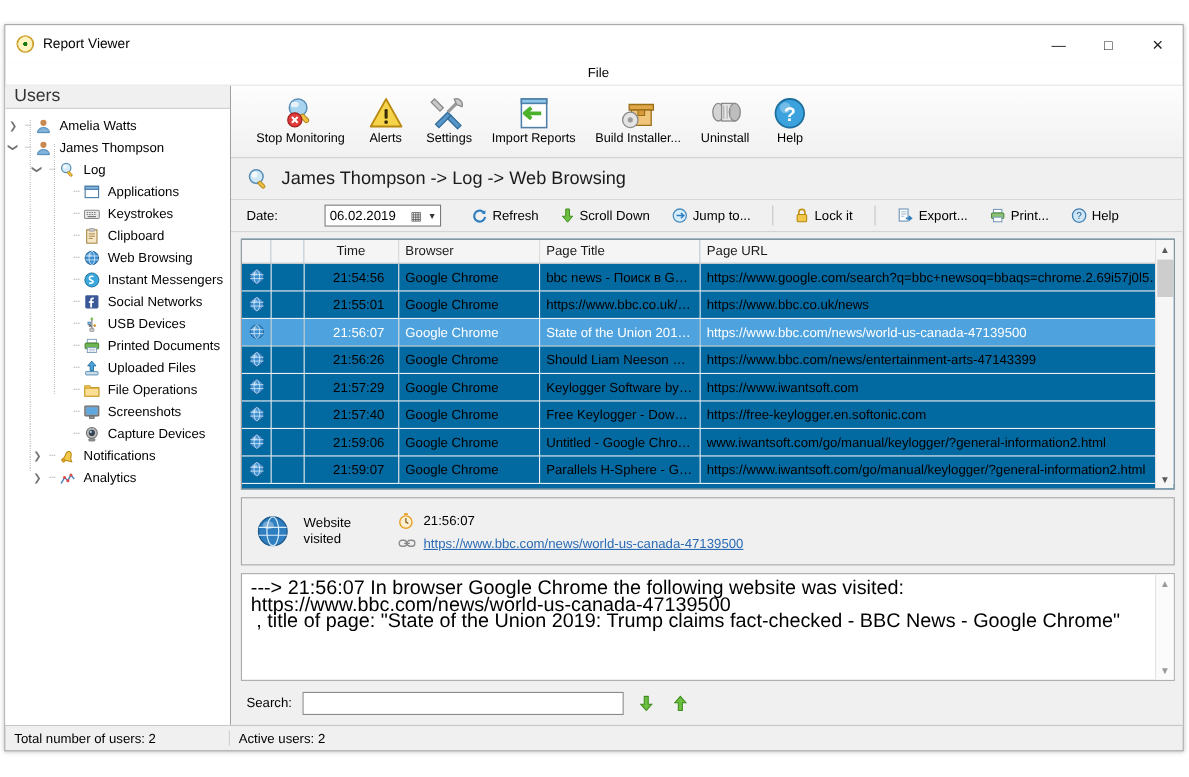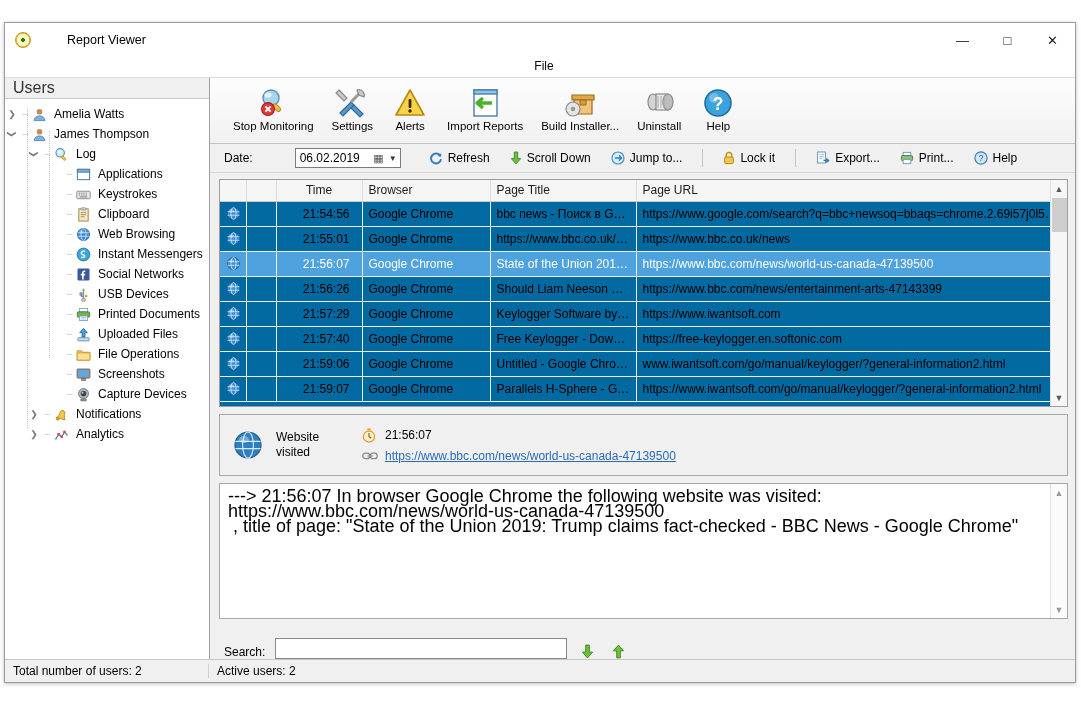--- a/index.html
+++ b/index.html
@@ -20,21 +20,20 @@
     border: 1px solid #9a9a9a;
     box-shadow: 0 1px 4px rgba(0,0,0,0.25);
     display: flex; flex-direction: column;
   }
   
   .titlebar {
     height: 34px; min-height: 34px;
     background: #ffffff;
     display: flex; align-items: center;
     position: relative;
-    gap: 28px;
   }
   .titlebar .app-icon {
     width: 16px; height: 16px; margin-left: 10px; margin-right: 8px;
     border-radius: 50%;
     background: radial-gradient(circle at 50% 50%, #1a7a1a 0 18%, #fdf4c0 22% 62%, #e0b84a 66% 100%);
     border: 1px solid #c89a22;
   }
   .titlebar .title { font-size: 12.5px; color: #000; }
   .wincontrols { position: absolute; right: 0; top: 0; height: 34px; display: flex; }
   .wincontrols div {
@@ -173,21 +172,21 @@
     flex: 1; padding: 5px 8px; font-size: 18px; line-height: 15px; white-space: pre-wrap;
     overflow: hidden;
   }
   .desc-scroll {
     width: 17px; background: #fbfbfb; border-left: 1px solid #e3e3e3;
     display: flex; flex-direction: column; justify-content: space-between; align-items: center;
   }
   .desc-scroll .arr { height: 17px; width:17px; display:flex; align-items:center; justify-content:center; font-size: 9px; color: #9a9a9a; }
   
   .searchbar {
-    height: 40px; min-height: 40px; display: flex; align-items: flex-end; padding-left: 14px; gap: 10px;
+    height: 40px; min-height: 40px; display: flex; align-items: center; padding-left: 14px; gap: 10px;
   }
   .searchbar .lbl { font-size: 12px; }
   .searchbar input {
     width: 292px; height: 21px; border: 1px solid #8a8a8a; background: #fff;
     font-family: "Liberation Sans", sans-serif; font-size: 12px; padding: 0 4px; outline: none;
   }
   .searchbar .arrowbtn { font-size: 15px; padding: 0 4px; }
   
   .statusbar {
     height: 23px; min-height: 23px; background: #f0f0f0; border-top: 1px solid #c6c6c6;
@@ -458,38 +457,38 @@
                 <rect x="19" y="17" width="9" height="4" rx="2" transform="rotate(45 19 17)" fill="#f0c040" stroke="#b88a1e" stroke-width="1"></rect>
                 <circle cx="12" cy="23" r="6.4" fill="#e23a3a" stroke="#9c1f1f" stroke-width="1.1"></circle>
                 <path d="M9.4 20.4l5.2 5.2M14.6 20.4l-5.2 5.2" stroke="#fff" stroke-width="2"></path>
               </svg>
             </div>
             <div class="lb">Stop Monitoring</div>
           </div>
           <div class="tbtn">
             <div class="ic">
               <svg width="34" height="34" viewBox="0 0 34 34">
+                <path d="M17 4l14 25H3z" fill="#f6d44a" stroke="#b8880f" stroke-width="1.6" stroke-linejoin="round"></path>
+                <rect x="15.6" y="13" width="2.8" height="9" rx="1.2" fill="#3a2c06"></rect>
+                <circle cx="17" cy="25" r="1.7" fill="#3a2c06"></circle>
+              </svg>
+            </div>
+            <div class="lb">Alerts</div>
+          </div>
+          <div class="tbtn">
+            <div class="ic">
+              <svg width="34" height="34" viewBox="0 0 34 34">
                 <path d="M5 27l11-11 3 3L8 30z" fill="#5a97c8" stroke="#2f6d9c" stroke-width="1.2"></path>
                 <path d="M16 16l10-10" stroke="#9a9a9a" stroke-width="3"></path>
                 <path d="M22 4a5.5 5.5 0 0 1 7 7l-5-2z" fill="#c9c9c9" stroke="#8a8a8a" stroke-width="1.2"></path>
                 <path d="M28 28l-9-9-3 3 9 9z" fill="#5a97c8" stroke="#2f6d9c" stroke-width="1.2"></path>
                 <path d="M4 4l8 8-3 3-8-8z" fill="#c9c9c9" stroke="#8a8a8a" stroke-width="1.2"></path>
               </svg>
             </div>
             <div class="lb">Settings</div>
-          </div>
-          <div class="tbtn">
-            <div class="ic">
-              <svg width="34" height="34" viewBox="0 0 34 34">
-                <path d="M17 4l14 25H3z" fill="#f6d44a" stroke="#b8880f" stroke-width="1.6" stroke-linejoin="round"></path>
-                <rect x="15.6" y="13" width="2.8" height="9" rx="1.2" fill="#3a2c06"></rect>
-                <circle cx="17" cy="25" r="1.7" fill="#3a2c06"></circle>
-              </svg>
-            </div>
-            <div class="lb">Alerts</div>
           </div>
           <div class="tbtn">
             <div class="ic">
               <svg width="34" height="34" viewBox="0 0 34 34">
                 <rect x="6" y="4" width="23" height="26" fill="#fff" stroke="#4d7ea8" stroke-width="1.4"></rect>
                 <rect x="6" y="4" width="23" height="4" fill="#8ec6ea" stroke="#4d7ea8" stroke-width="1.4"></rect>
                 <path d="M24 17H10m5-5-6 5 6 5" fill="none" stroke="#4bb02a" stroke-width="3.4" stroke-linejoin="round"></path>
               </svg>
             </div>
             <div class="lb">Import Reports</div>
@@ -522,20 +521,30 @@
               <svg width="34" height="34" viewBox="0 0 34 34">
                 <circle cx="17" cy="17" r="13" fill="#3ca2de" stroke="#1c6f9c" stroke-width="1.6"></circle>
                 <circle cx="13" cy="12" r="5" fill="#fff" opacity="0.28"></circle>
                 <text x="17" y="24" font-size="18" font-family="Liberation Sans" font-weight="bold" text-anchor="middle" fill="#fff">?</text>
               </svg>
             </div>
             <div class="lb">Help</div>
           </div>
         </div>
 
+      <div class="breadcrumb">
+        <span class="bc-icon">
+          <svg width="22" height="22" viewBox="0 0 22 22">
+            <circle cx="9" cy="8.5" r="6.2" fill="#cfe8f7" stroke="#5a8fb5" stroke-width="1.4"></circle>
+            <circle cx="7.4" cy="6.8" r="2.6" fill="#ffffff" opacity="0.75"></circle>
+            <rect x="12.2" y="12.2" width="7.4" height="3.1" rx="1.4" transform="rotate(45 12.2 12.2)" fill="#f0c040" stroke="#b88a1e" stroke-width="0.9"></rect>
+          </svg>
+        </span>
+        <span class="bc-text">James Thompson -&gt; Log -&gt; Web Browsing</span>
+      </div>
 
       <div class="subtoolbar">
         <span class="lbl">Date:</span>
         <div class="dateinput">
           <span>06.02.2019</span>
           <span class="cal">▦</span>
           <span class="drop">▼</span>
         </div>
 
         <div class="sbtn">

